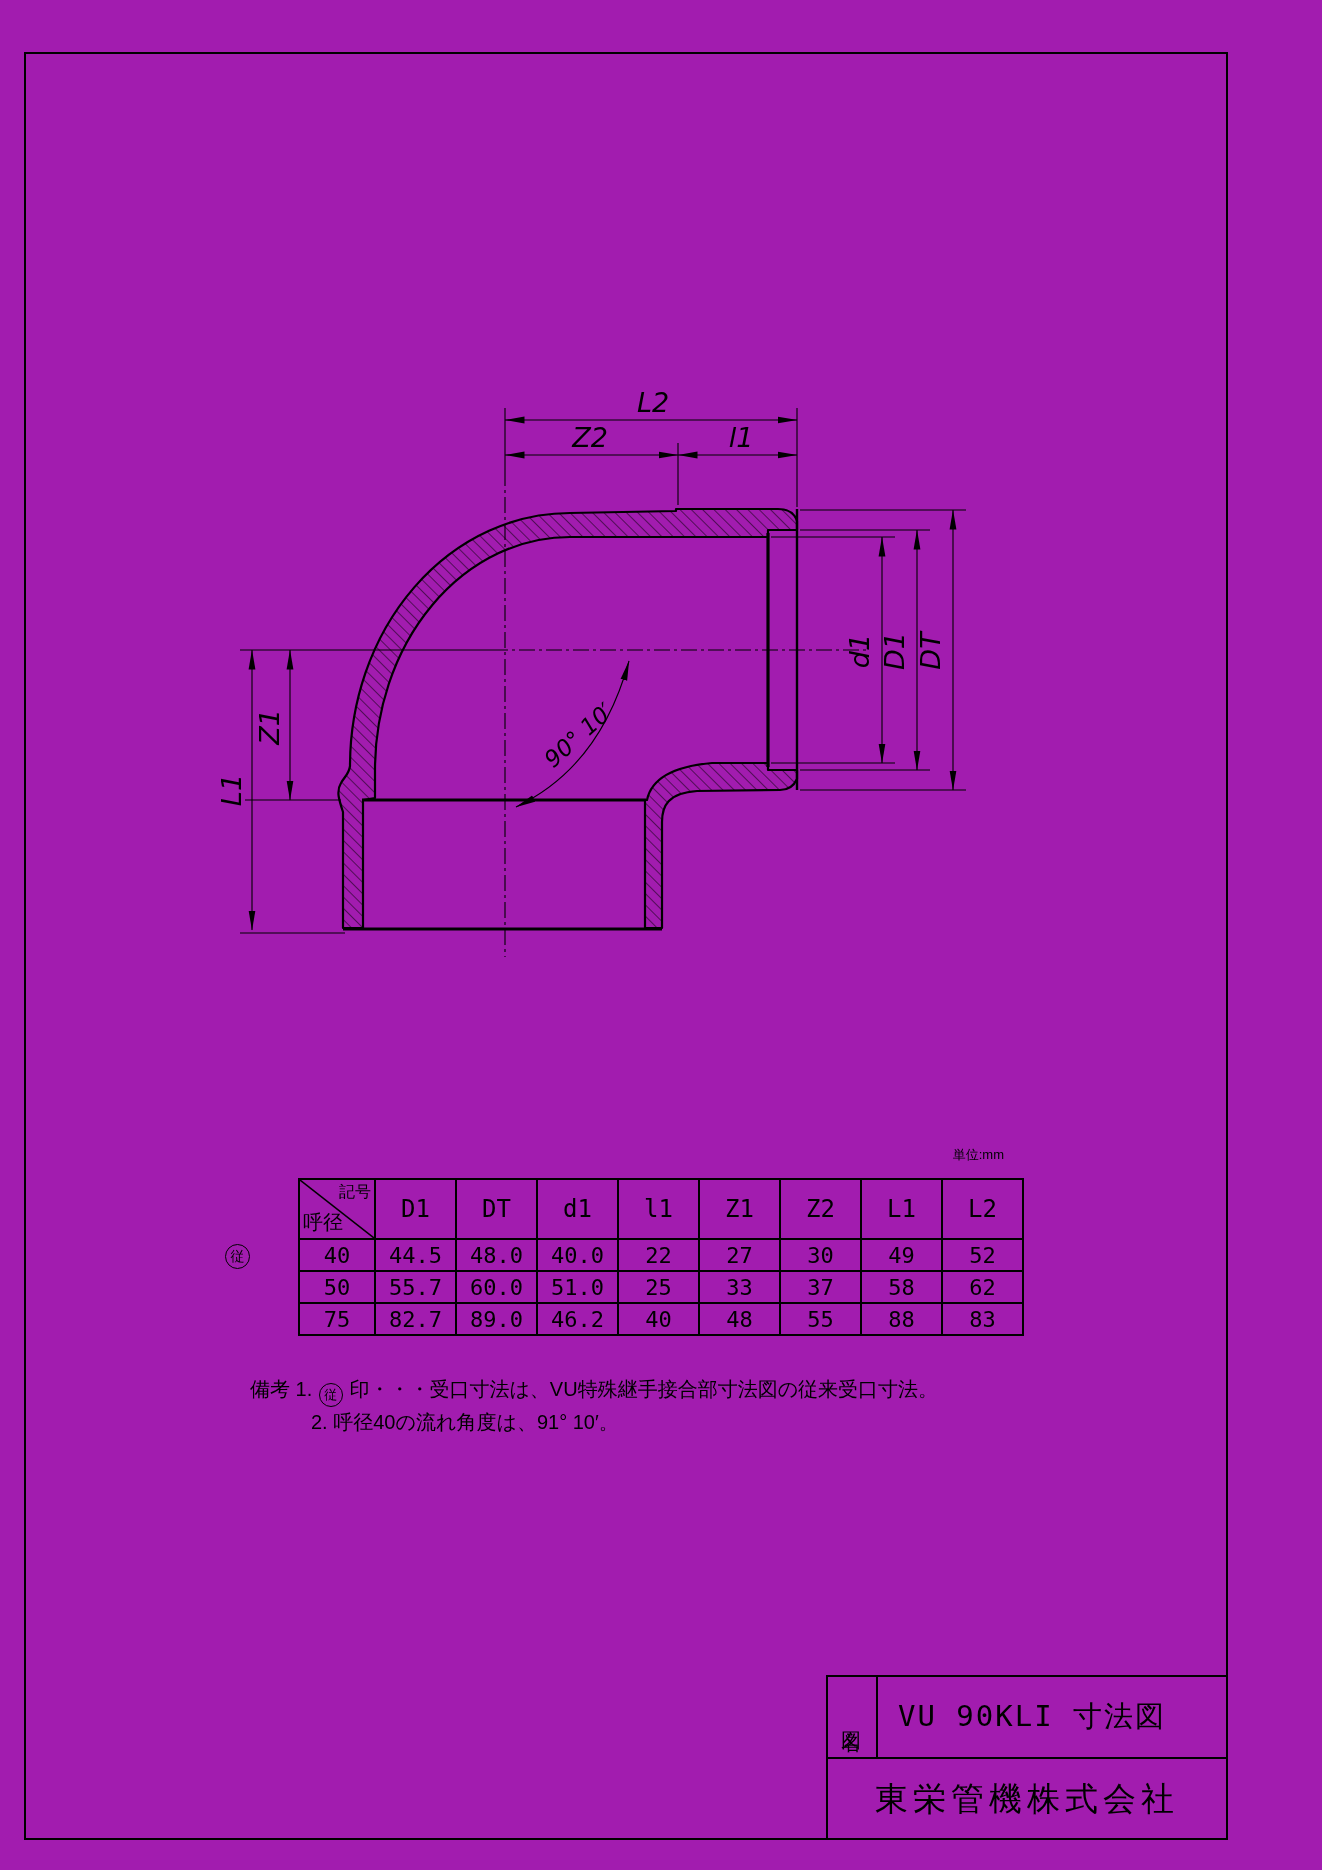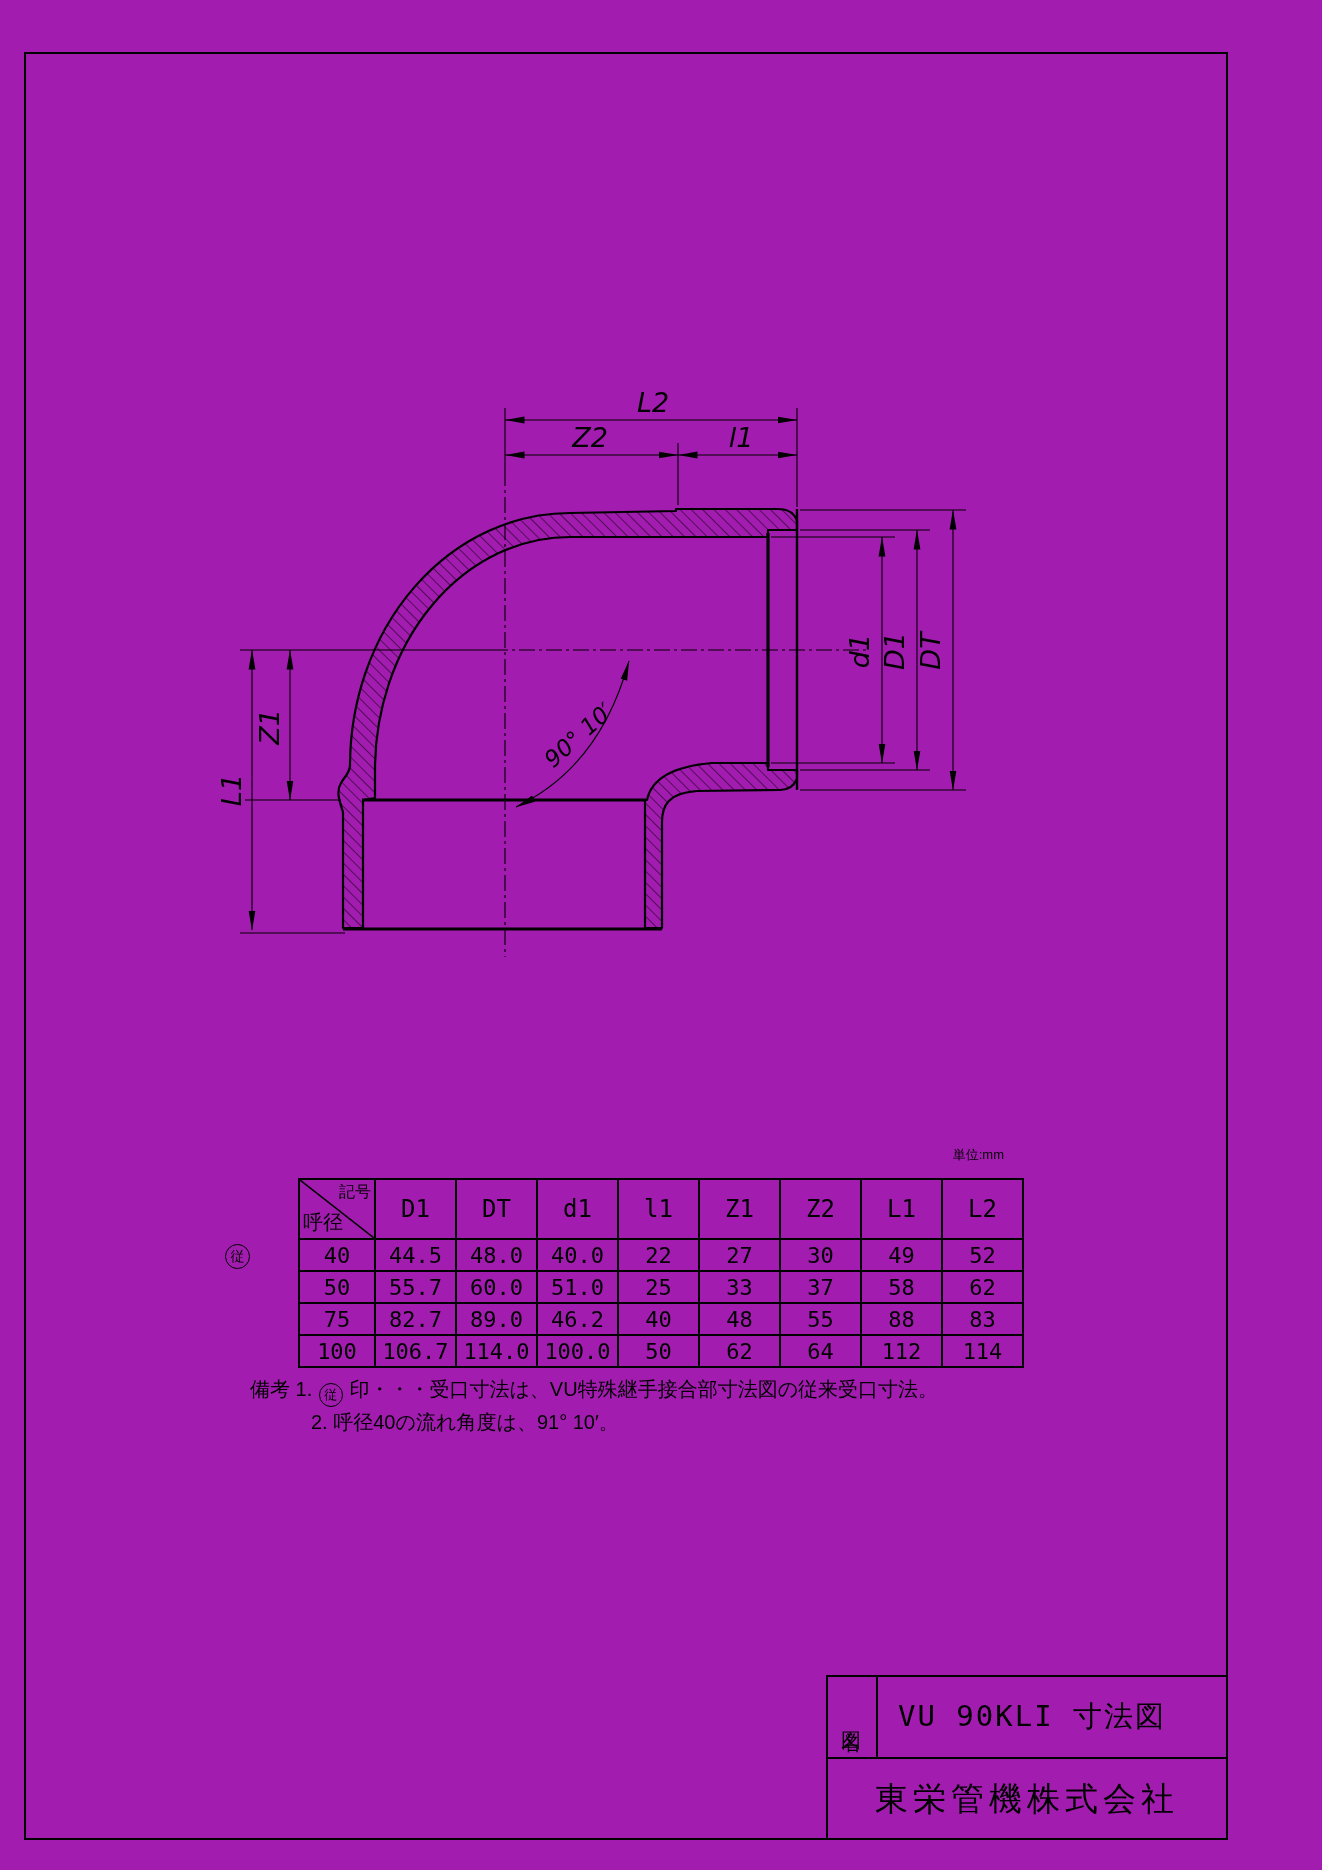--- a/index.html
+++ b/index.html
@@ -168,31 +168,20 @@
       <td class="val">75</td>
       <td class="val">82.7</td>
       <td class="val">89.0</td>
       <td class="val">46.2</td>
       <td class="val">40</td>
       <td class="val">48</td>
       <td class="val">55</td>
       <td class="val">88</td>
       <td class="val">83</td>
     </tr>
-    <tr>
-      <td class="val">100</td>
-      <td class="val">106.7</td>
-      <td class="val">114.0</td>
-      <td class="val">100.0</td>
-      <td class="val">50</td>
-      <td class="val">62</td>
-      <td class="val">64</td>
-      <td class="val">112</td>
-      <td class="val">114</td>
-    </tr>
   </tbody>
     </table>
 
   <div class="notes">
     <div>
       <span>備考</span>
       <span>1.</span>
       <span class="circ">従</span>
       <span>印・・・受口寸法は、VU特殊継手接合部寸法図の従来受口寸法。</span>
     </div>

